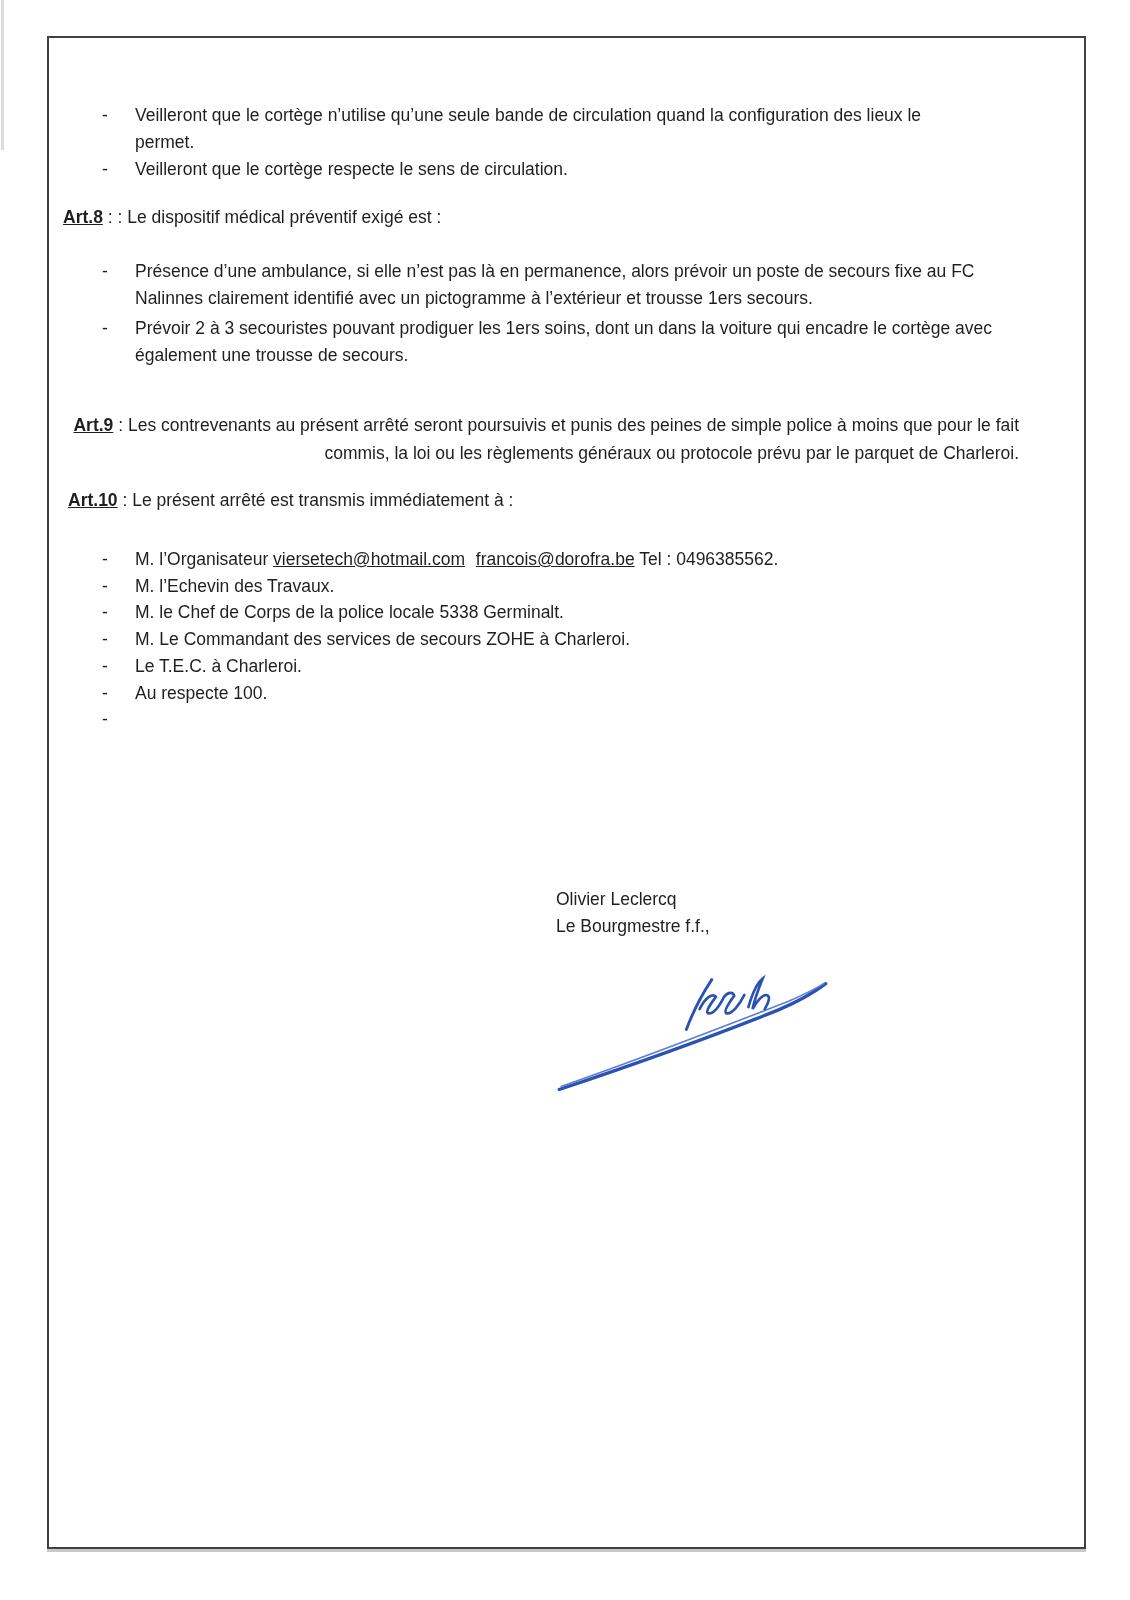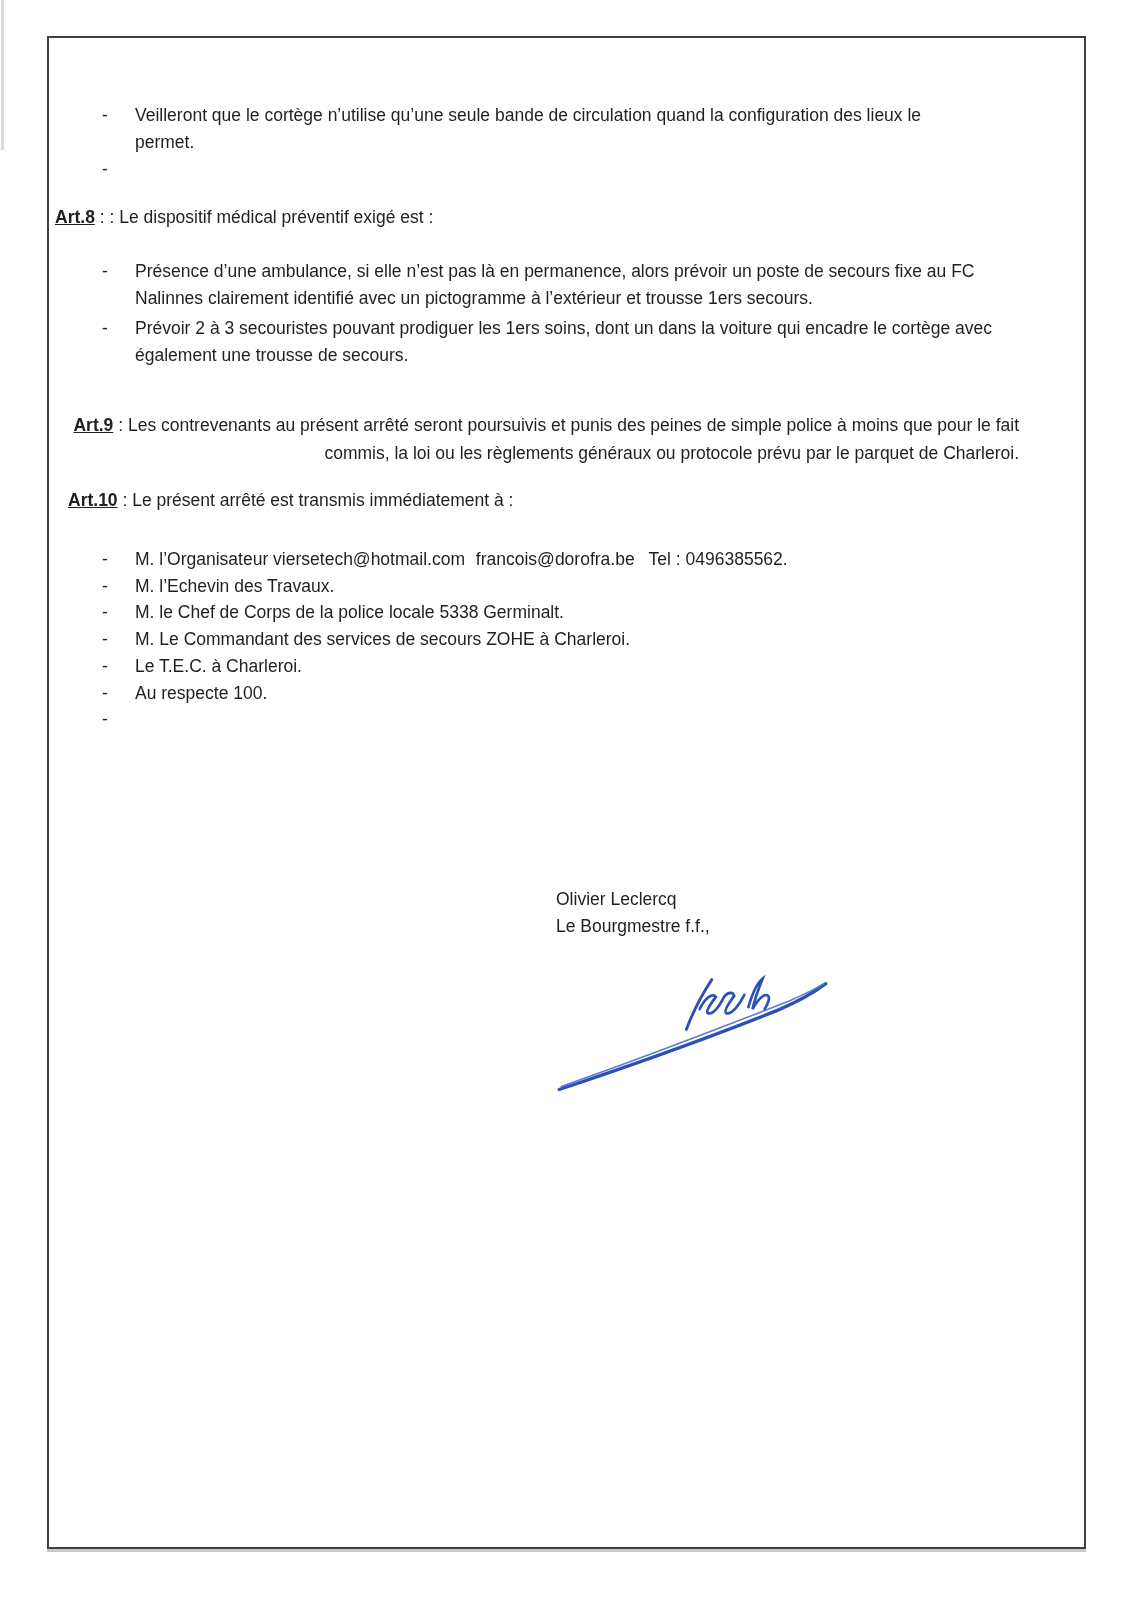--- a/index.html
+++ b/index.html
@@ -17,49 +17,50 @@
     position:absolute;left:47px;top:36px;width:1039px;height:1513px;
     border:2px solid #414141;
     box-shadow:0 3px 0 rgba(145,145,145,.5);
     box-sizing:border-box;
   }
   .abs{position:absolute;}
   ul.dash-list{list-style:none;margin:0;padding:0;}
   ul.dash-list li{position:relative;padding-left:33px;}
   .dash{position:absolute;left:0;top:0;}
   .intro-list{left:53px;top:64px;width:872px;line-height:27px;}
-  .art8-heading{left:6px;top:166px;width:900px;margin:0;}
+  .art8-heading{left:14px;top:166px;width:900px;margin:0;}
   .art8-list{left:53px;top:220px;width:920px;line-height:26.5px;}
   .art8-list li{margin-bottom:4px;}
   .art9-para{left:18px;top:374px;width:952px;margin:0;padding-left:60px;text-indent:-60px;box-sizing:border-box;line-height:27.5px;text-align:right;}
   .art10-para{left:18px;top:448px;width:900px;margin:1px;}
   .contacts-list{left:53px;top:508px;width:900px;line-height:26.7px;}
   .art-label{font-weight:700;text-decoration:underline;}
-  .email{}
-  .tel{margin-left:9px;}
+  .email{text-decoration:underline;}
+  .tel{}
   .email + .email{margin-left:6px;}
   .closing{left:507px;top:797px;width:420px;}
   .signatory{left:507px;top:848px;width:420px;line-height:27px;}
   .signature-box{left:500px;top:927px;width:290px;height:135px;}
   .signature-box svg{display:block;width:100%;height:100%;}
 </style>
 </head>
 <body>
 
 <div class="scan-edge"></div>
 
 <div class="frame">
 
   <ul class="dash-list abs intro-list">
     <li>
       <span class="dash">-</span>
       <span>Veilleront que le cortège n’utilise qu’une seule bande de circulation quand la configuration des lieux le permet.</span>
     </li>
     <li>
       <span class="dash">-</span>
+      <span>Veilleront que le cortège respecte le sens de circulation.</span>
     </li>
   </ul>
 
   <p class="abs art8-heading">
     <span class="art-label">Art.8</span><span> : : Le dispositif médical préventif exigé est :</span>
   </p>
 
   <ul class="dash-list abs art8-list">
     <li>
       <span class="dash">-</span>

